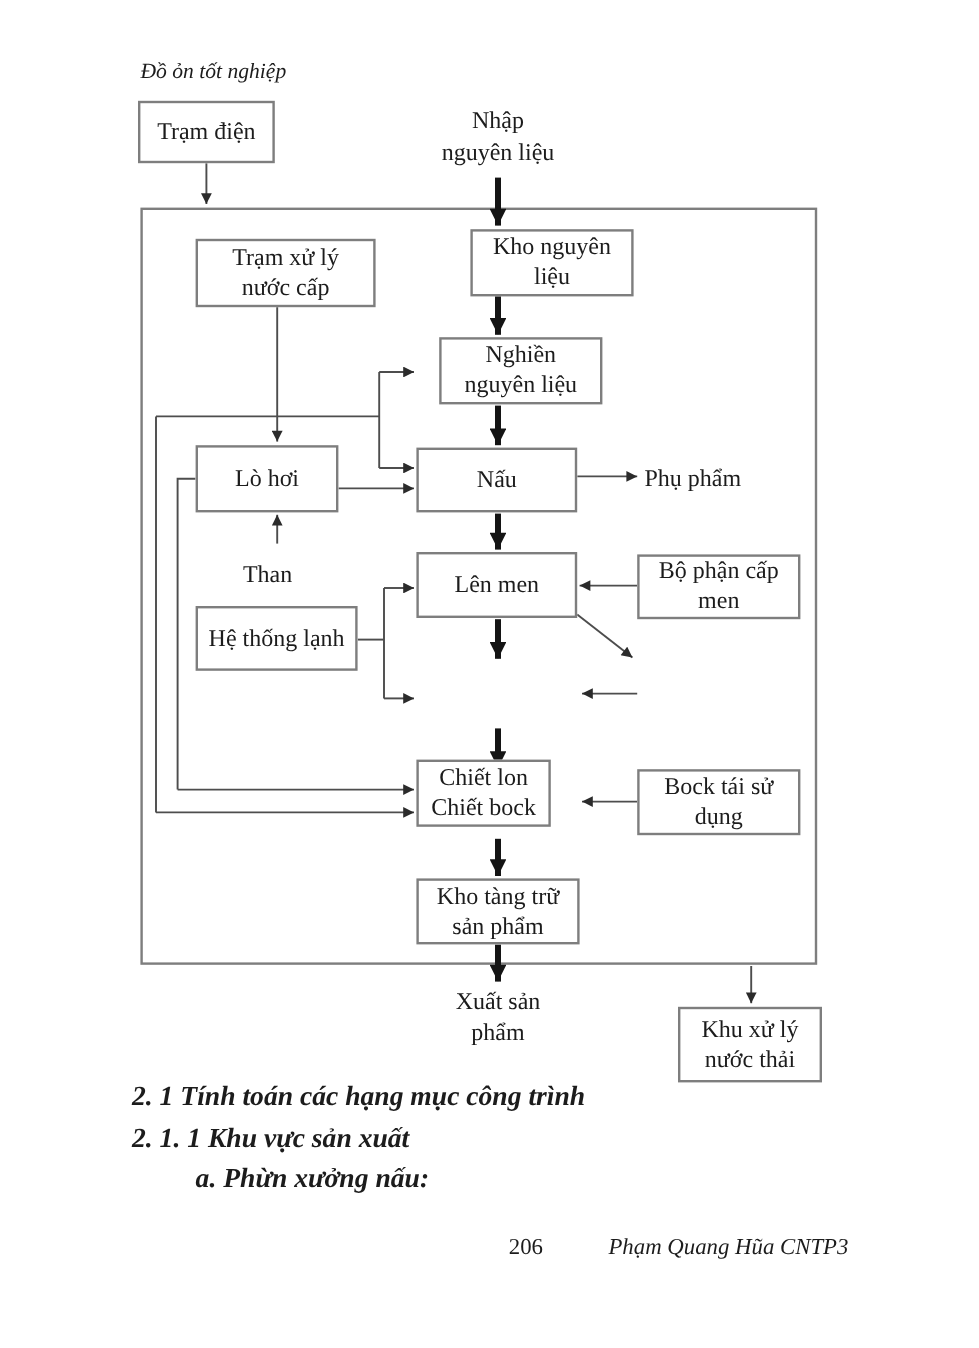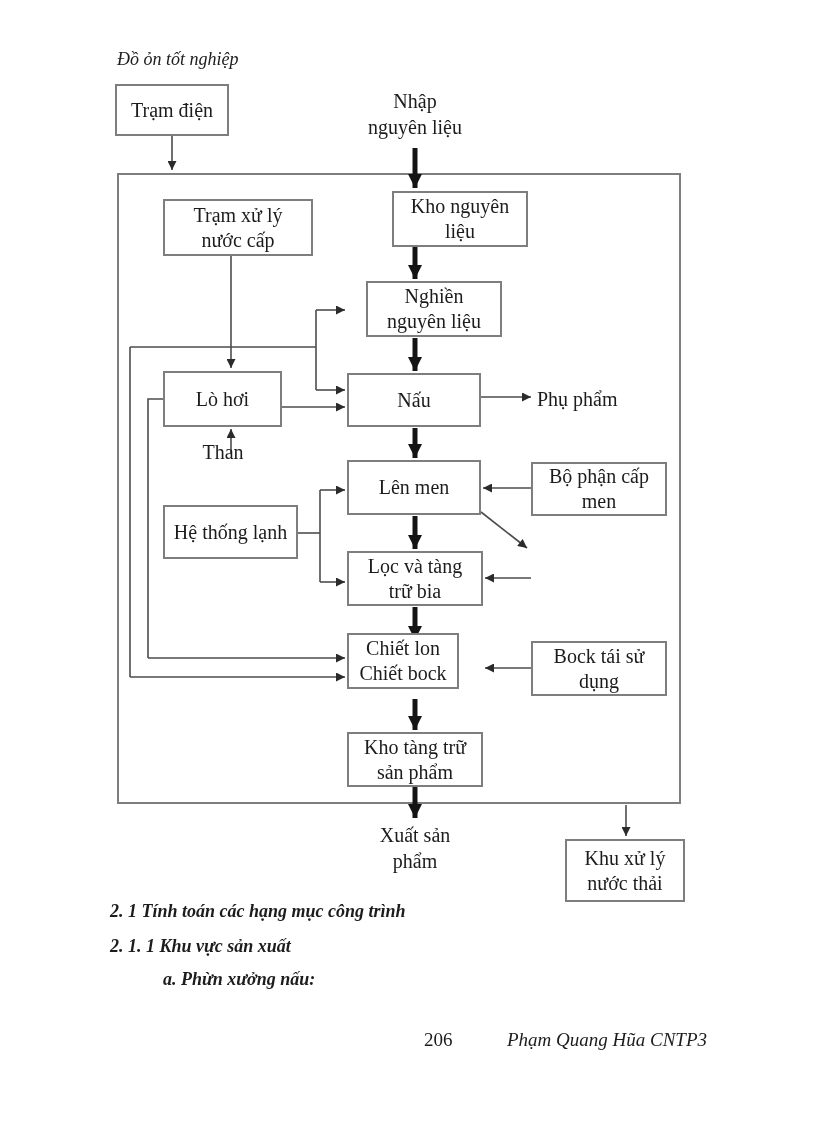--- a/index.html
+++ b/index.html
@@ -15,21 +15,21 @@
     display:flex;align-items:center;justify-content:center;text-align:center;
     font-size:20px;line-height:25px;white-space:pre-line;z-index:3;
   }
   .outer-frame{
     position:absolute;box-sizing:border-box;border:2px solid #7e7e7e;background:transparent;z-index:1;
   }
   .freelabel{
     position:absolute;text-align:center;font-size:20px;line-height:26px;white-space:pre-line;z-index:3;
   }
   svg.connectors{position:absolute;left:0;top:0;z-index:2;}
-  .heading{position:absolute;font-weight:bold;font-style:italic;font-size:18px;white-space:nowrap;}
+  .heading{position:absolute;font-weight:bold;font-style:italic;font-size:23px;white-space:nowrap;}
   .footer-num{position:absolute;font-size:19px;}
   .footer-author{position:absolute;font-size:19px;font-style:italic;white-space:nowrap;}
 </style>
 </head>
 <body>
 
 <div class="page">
 
   <div class="abs note" style="left:117px;top:49px;">Đồ ỏn tốt nghiệp</div>
 
@@ -102,35 +102,33 @@
   <div class="flowbox" style="left:347px;top:191px;width:136px;height:56px;margin-left:45px;">Kho nguyên
 liệu</div>
   <div class="flowbox" style="left:347px;top:281px;width:136px;height:56px;margin-left:19px;">Nghiền
 nguyên liệu</div>
   <div class="flowbox" style="left:163px;top:371px;width:119px;height:56px;">Lò hơi</div>
   <div class="flowbox" style="left:347px;top:373px;width:134px;height:54px;">Nấu</div>
   <div class="flowbox" style="left:347px;top:460px;width:134px;height:55px;">Lên men</div>
   <div class="flowbox" style="left:531px;top:462px;width:136px;height:54px;">Bộ phận cấp
 men</div>
   <div class="flowbox" style="left:163px;top:505px;width:135px;height:54px;">Hệ thống lạnh</div>
-  <div class="flowbox" style="left:347px;top:551px;width:136px;height:55px;">Lọc và tàng
-trữ bia</div>
   <div class="flowbox" style="left:347px;top:620px;width:112px;height:56px;margin-top:13px;">Chiết lon
 Chiết bock</div>
   <div class="flowbox" style="left:531px;top:641px;width:136px;height:55px;">Bock tái sử
 dụng</div>
   <div class="flowbox" style="left:347px;top:732px;width:136px;height:55px;">Kho tàng trữ
 sản phẩm</div>
   <div class="flowbox" style="left:565px;top:839px;width:120px;height:63px;">Khu xử lý
 nước thải</div>
 
   <div class="freelabel" style="left:345px;top:88px;width:140px;">Nhập
 nguyên liệu</div>
   <div class="freelabel" style="left:537px;top:386px;width:100px;text-align:left;">Phụ phẩm</div>
-  <div class="freelabel" style="left:196px;top:439px;width:54px;text-align:center;">Than</div>
+  <div class="freelabel" style="left:196px;top:466px;width:54px;text-align:center;">Than</div>
   <div class="freelabel" style="left:357px;top:822px;width:116px;">Xuất sản
 phẩm</div>
 
   <div class="heading" style="left:110px;top:901px;">2. 1 Tính toán các hạng mục công trình</div>
   <div class="heading" style="left:110px;top:936px;">2. 1. 1 Khu vực sản xuất</div>
   <div class="heading" style="left:163px;top:969px;">a. Phừn xưởng nấu:</div>
 
   <div class="footer-num" style="left:424px;top:1029px;">206</div>
   <div class="footer-author" style="left:507px;top:1029px;">Phạm Quang Hũa CNTP3</div>
 

